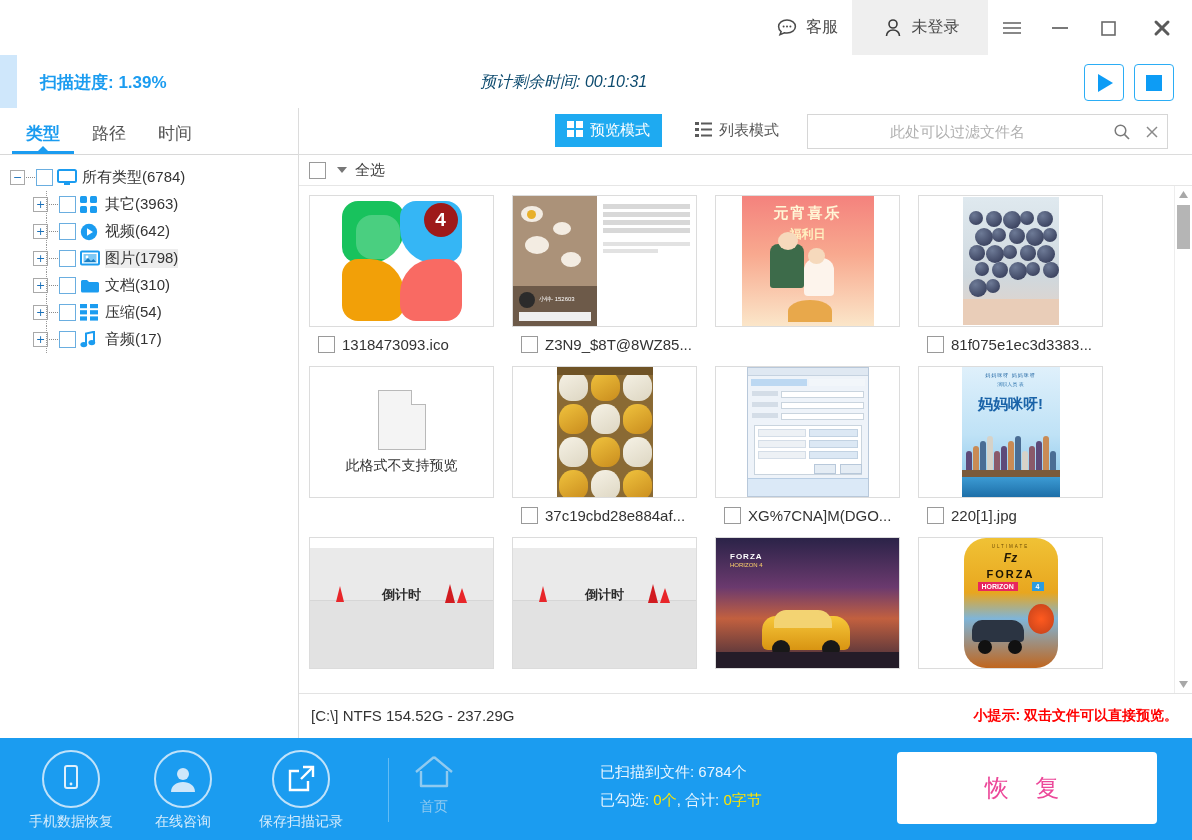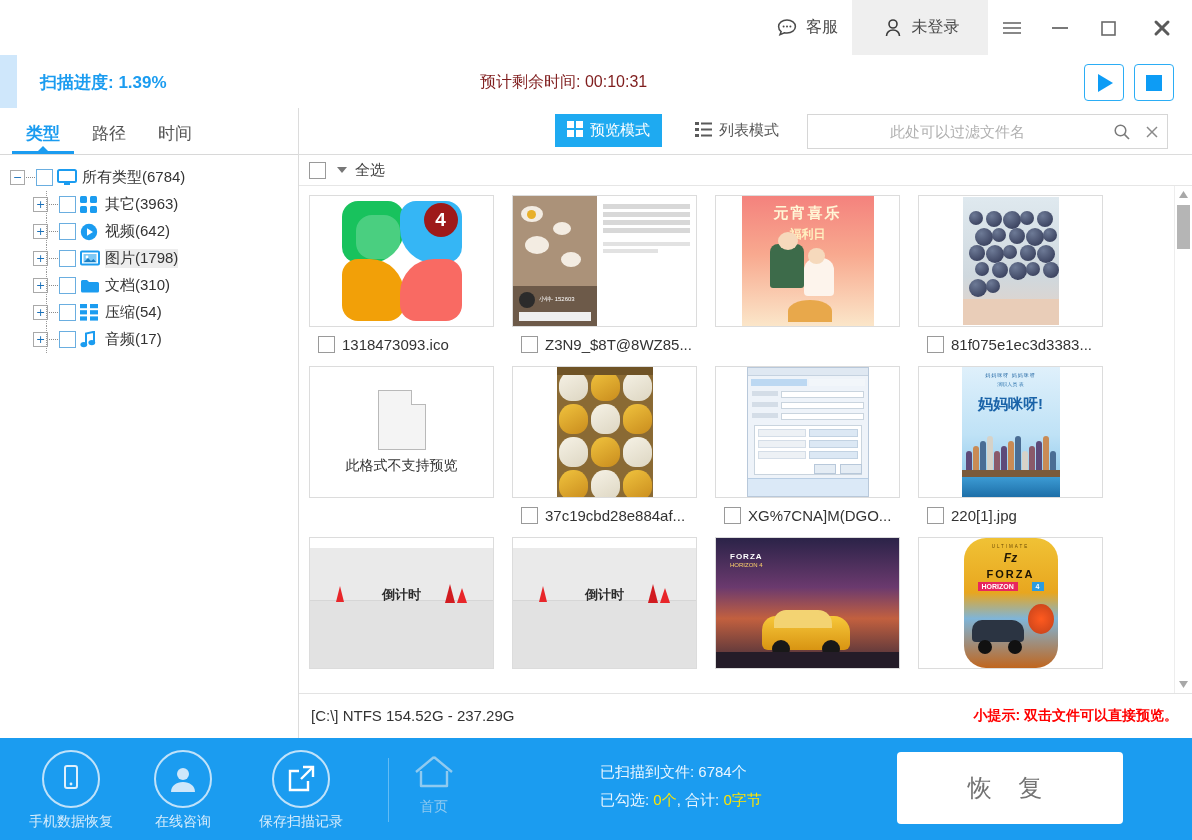--- a/index.html
+++ b/index.html
@@ -24,21 +24,21 @@
   .tb-btn.account{background:#efefef;min-width:108px;}
   .tb-icon{display:flex;align-items:center;justify-content:center;}
   .win-btn{width:48px;display:flex;align-items:center;justify-content:center;cursor:pointer;}
   .win-btn.close{width:60px;}
 
   
   .progress-row{position:absolute;left:0;top:55px;width:1192px;height:53px;
                 background:#fff;border-bottom:1px solid #e2e2e2;}
   .progress-fill{position:absolute;left:0;top:0;height:53px;background:#cfe7fb;}
   .scan-progress{position:absolute;left:40px;top:16px;font-size:17px;color:#1b9cf0;font-weight:bold;}
-  .remain-time{position:absolute;left:480px;top:17px;font-size:16px;color:#7f1d1d;}
+  .remain-time{position:absolute;left:480px;top:17px;font-size:16px;color:#0c4a6e;font-style:italic;}
   .ctrl-btns{position:absolute;right:18px;top:9px;display:flex;gap:10px;}
   .ctrl-btn{width:38px;height:35px;border:1px solid #2badf5;border-radius:4px;background:#fff;
             display:flex;align-items:center;justify-content:center;cursor:pointer;}
   .play-tri{width:0;height:0;border-left:15px solid #0d9cf5;
             border-top:9px solid transparent;border-bottom:9px solid transparent;margin-left:3px;}
   .stop-sq{width:16px;height:16px;background:#0d9cf5;}
 
   
   .left-panel{position:absolute;left:0;top:108px;width:298px;height:630px;background:#fff;
               border-right:1px solid #dcdcdc;}
@@ -110,23 +110,23 @@
   .bottom{position:absolute;left:0;top:738px;width:1192px;height:102px;background:#1b9cf0;}
   .bb-item{position:absolute;top:12px;display:flex;flex-direction:column;align-items:center;cursor:pointer;}
   .bb-circle{width:54px;height:54px;border-radius:50%;border:2px solid #bfe2fa;
              display:flex;align-items:center;justify-content:center;}
   .bb-label{margin-top:5px;font-size:14px;color:#d6ecfb;}
   .bb-divider{position:absolute;left:388px;top:20px;width:1px;height:64px;background:#63bcf5;}
   .bb-home{position:absolute;left:412px;top:14px;display:flex;flex-direction:column;align-items:center;cursor:pointer;}
   .bb-home .bb-label{color:#8fcaf0;margin-top:4px;}
   .counts{position:absolute;left:600px;top:20px;font-size:15px;color:#eaf6ff;line-height:28px;}
   .counts .y{color:#ffe400;}
-  .recover-btn{position:absolute;left:897px;top:14px;width:226px;height:72px;background:#fff;
+  .recover-btn{position:absolute;left:897px;top:14px;width:260px;height:72px;background:#fff;
                border-radius:4px;display:flex;align-items:center;justify-content:center;
-               font-size:24px;color:#737373;letter-spacing:10px;cursor:pointer;font-weight:normal;}
+               font-size:24px;color:#ec4899;letter-spacing:10px;cursor:pointer;font-weight:normal;}
 
   
   .art{width:100%;height:100%;position:relative;}
   .flower{width:120px;height:120px;position:relative;}
   .petal{position:absolute;width:62px;height:62px;border-radius:16px;}
   .badge4{position:absolute;right:4px;top:2px;width:34px;height:34px;border-radius:50%;
           background:#9e1a1a;color:#fff;font-size:19px;display:flex;align-items:center;
           justify-content:center;font-weight:bold;}
   .nofile{display:flex;flex-direction:column;align-items:center;gap:7px;}
   .doc-ico{width:46px;height:58px;background:#f4f4f4;border:1px solid #b9b9b9;position:relative;}

